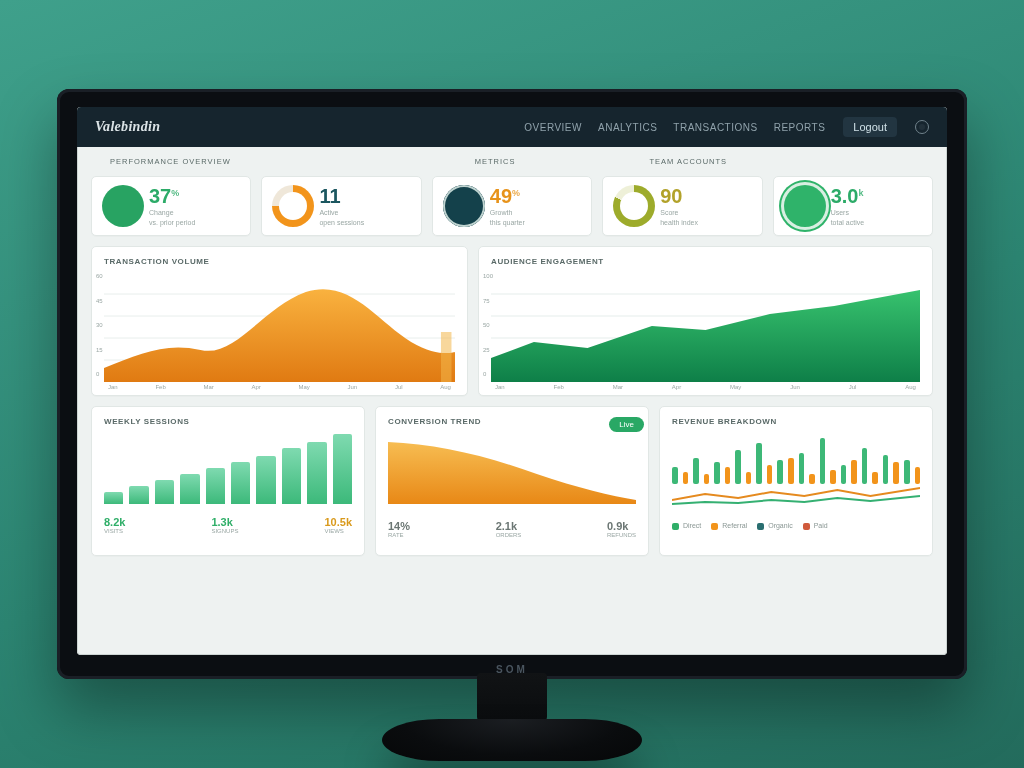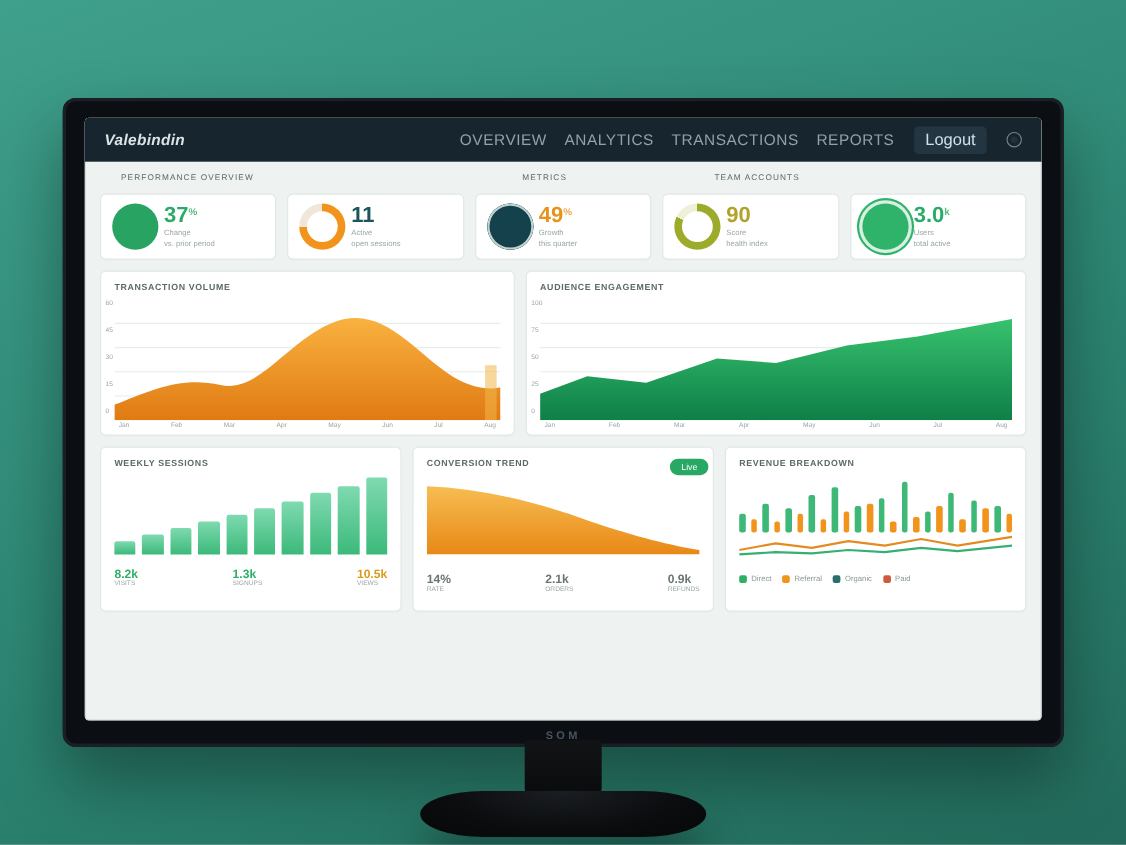--- a/index.html
+++ b/index.html
@@ -36,26 +36,26 @@
   
   .screen {
     width: 100%; height: 100%; background: #eef2f1; border-radius: 4px; overflow: hidden;
     display: flex; flex-direction: column;
     box-shadow: inset 0 0 0 1px #cdd5d3;
   }
   .topbar {
     height: 40px; background: #16252e; color: #dbe3e6; display: flex; align-items: center;
     padding: 0 18px; gap: 18px;
   }
-  .logo { font-style: italic; font-family: Liberation Sans, sans-serif; font-weight: 600; font-size: 14px; letter-spacing: .3px; }
+  .logo { font-style: italic; font-family: Liberation Serif, serif; font-weight: 600; font-size: 14px; letter-spacing: .3px; }
   .spacer { flex: 1; }
-  .nav { display: flex; gap: 16px; font-size: 14px; color: #90a2ab; text-transform: uppercase; letter-spacing: .5px; }
+  .nav { display: flex; gap: 16px; font-size: 10px; color: #90a2ab; text-transform: uppercase; letter-spacing: .5px; }
   .nav span { cursor: pointer; }
   .topbar .btn {
-    font-size: 15px; padding: 4px 10px; border-radius: 4px;
+    font-size: 11px; padding: 4px 10px; border-radius: 4px;
     background: #223541; color: #cfe0e7; cursor: pointer;
   }
   .icon-gear {
     width: 14px; height: 14px; border: 1.5px solid #71838c; border-radius: 50%;
     position: relative; cursor: pointer;
   }
   .icon-gear::after{ content:""; position:absolute; inset:3px; border-radius:50%; background:#71838c22;}
 
   .content { flex: 1; padding: 10px 14px 14px; display: flex; flex-direction: column; gap: 10px; }
   .section-label { font-size: 8px; text-transform: uppercase; letter-spacing: 1px; color: #5a6a68; }

